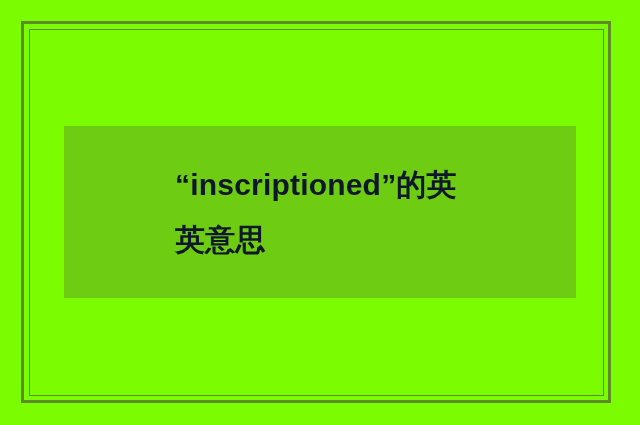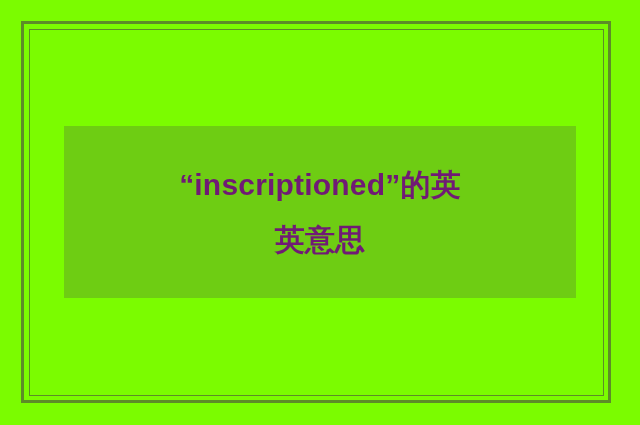--- a/index.html
+++ b/index.html
@@ -53,25 +53,24 @@
     background: #6ecd13;
     box-sizing: border-box;
     display: flex;
     align-items: center;
     justify-content: center;
   }
 
   #banner-text {
     width: 290px;
     margin: 16px;
-    color: #701a75;
+    color: #0f172a;
     font-size: 30px;
     font-weight: bold;
     line-height: 1.85;
-    text-align: center;
     letter-spacing: 0.2px;
     word-break: break-all;
     overflow-wrap: anywhere;
     font-family: "Liberation Sans", "DejaVu Sans", sans-serif;
   }
 </style>
 </head>
 <body>
 
 <div id="canvas">

